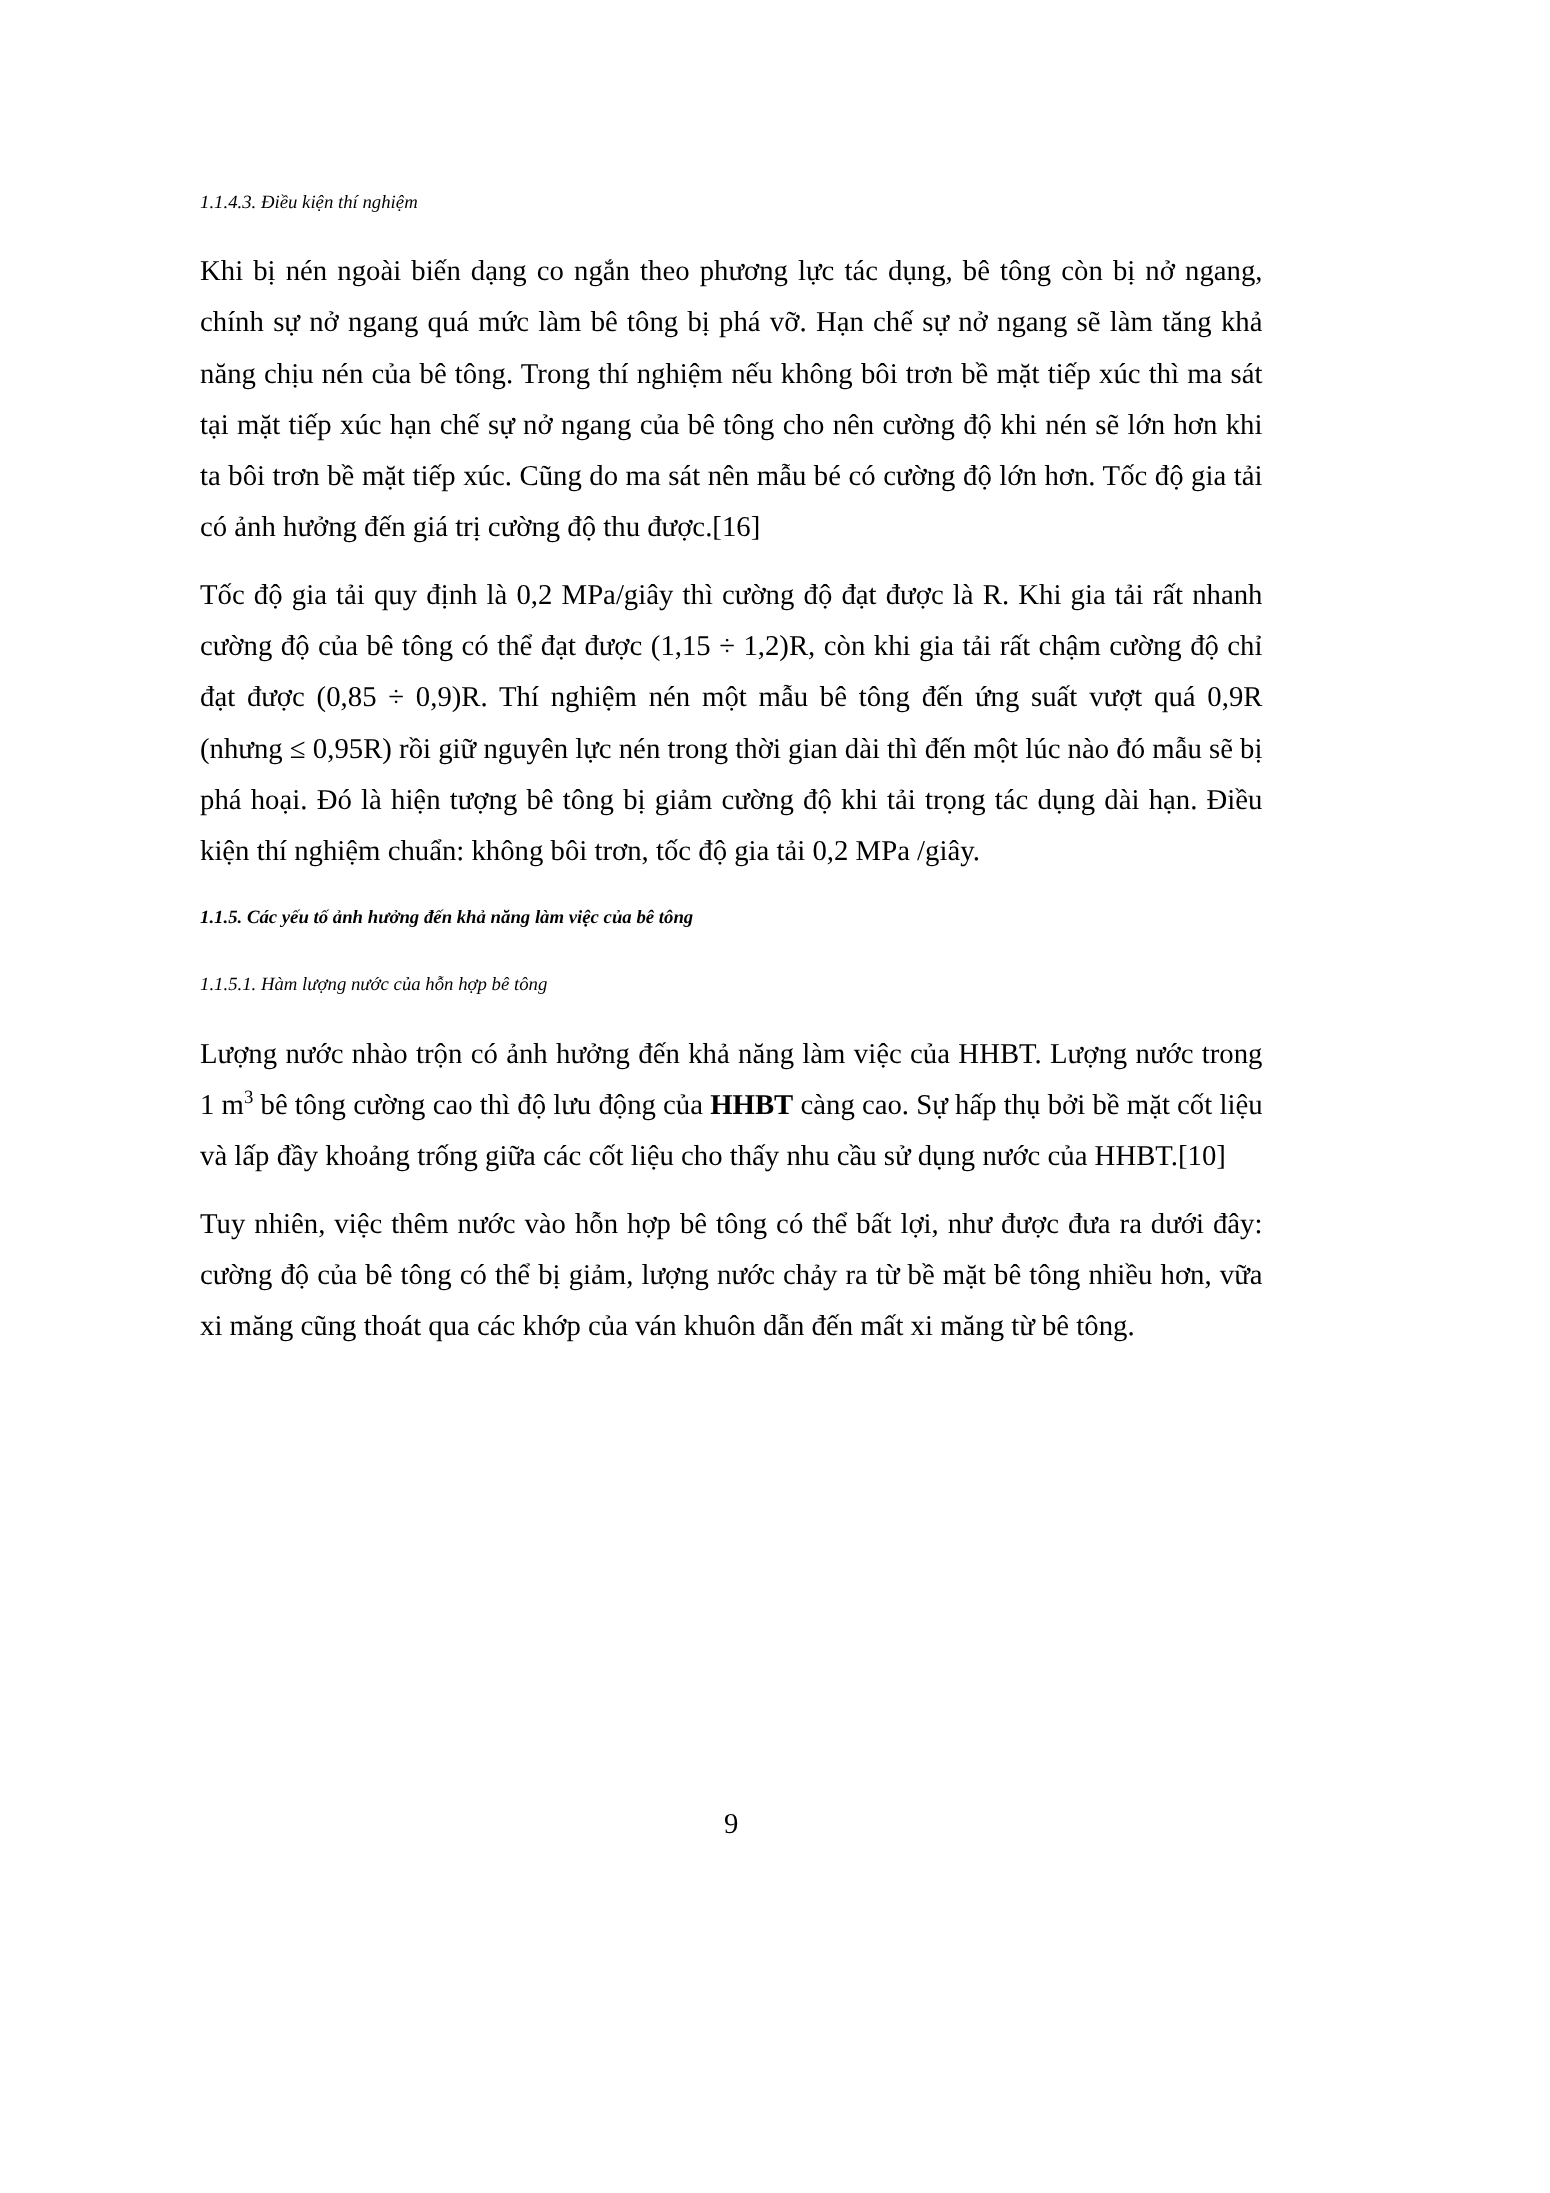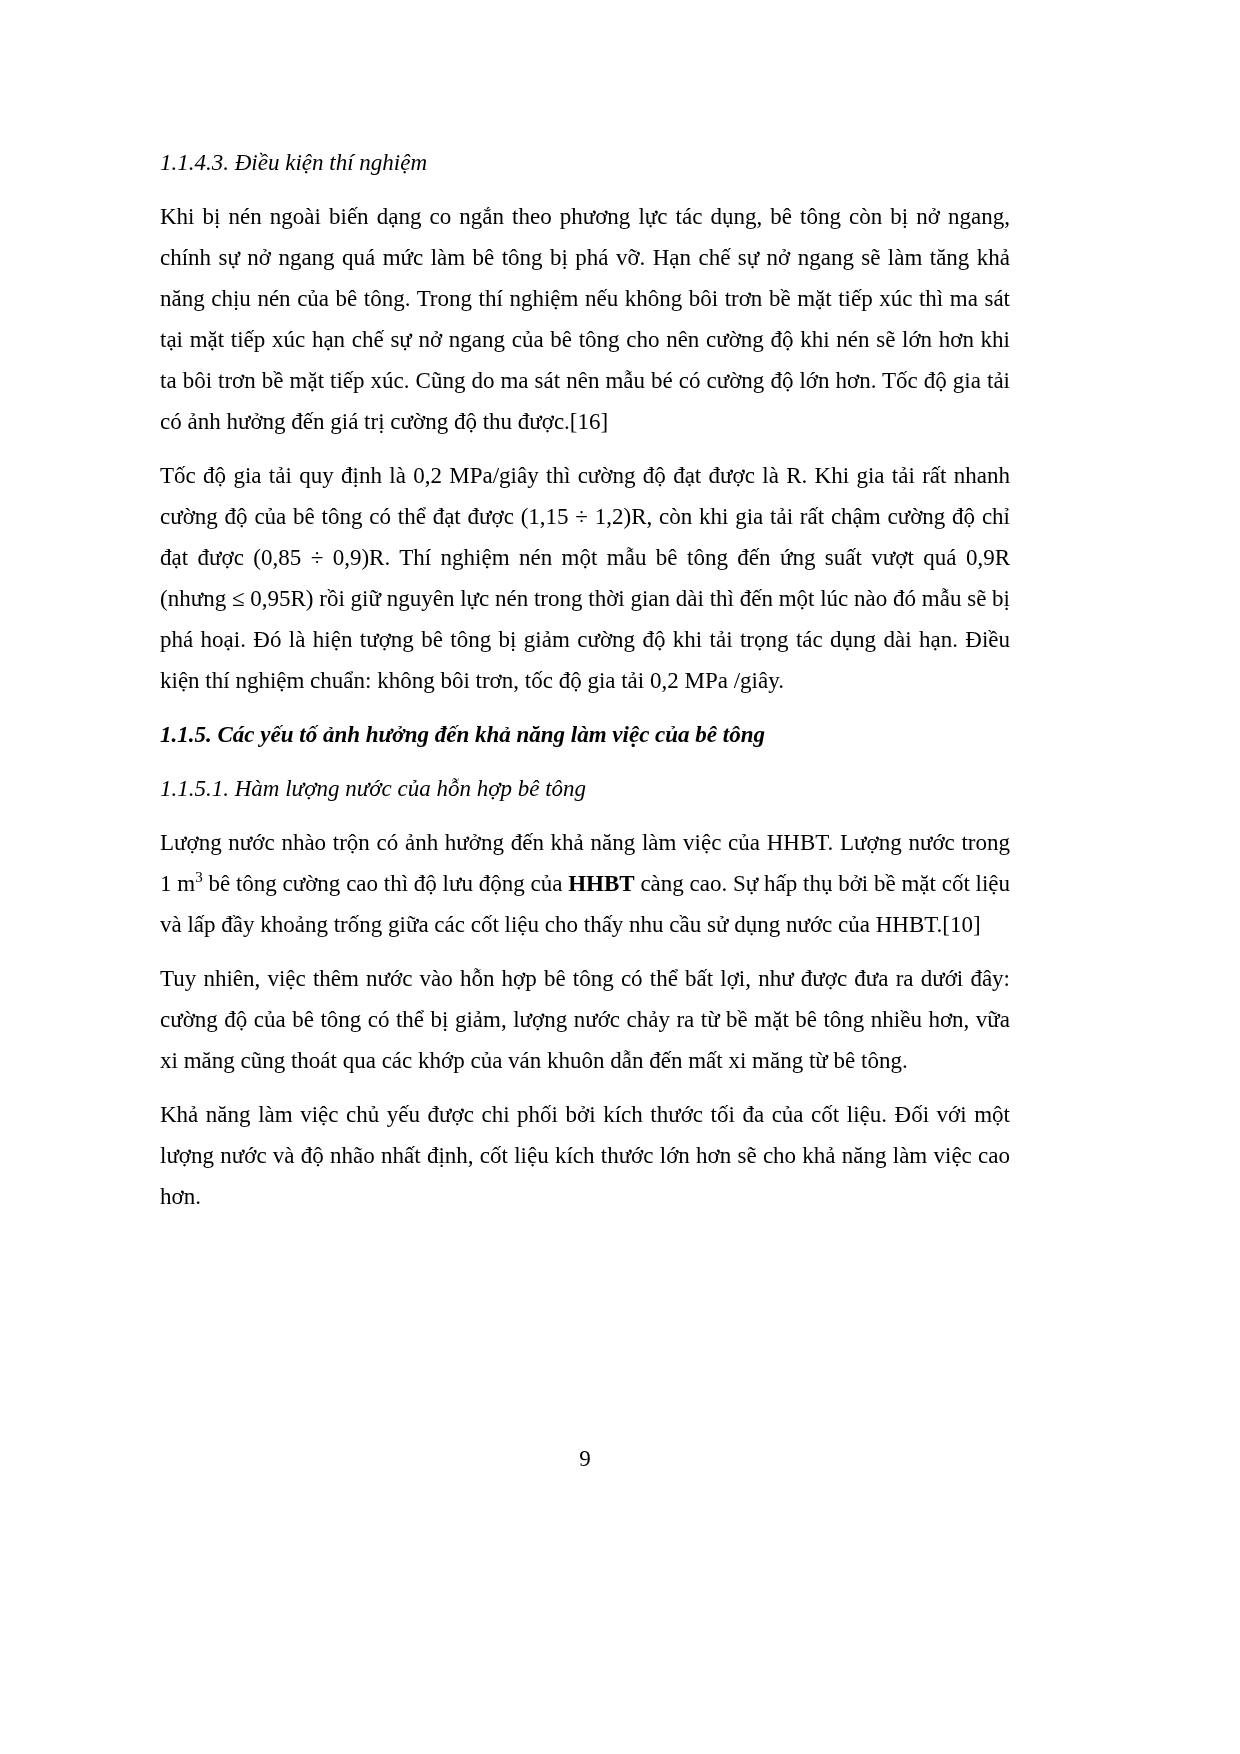--- a/index.html
+++ b/index.html
@@ -18,21 +18,21 @@
     top: 136px;
     width: 850px;
   }
   .para {
     font-size: 23px;
     line-height: 41px;
     text-align: justify;
     margin-bottom: 13px;
   }
   .heading {
-    font-size: 23px;
+    font-size: 15px;
     line-height: 41px;
     font-style: italic;
     font-weight: normal;
     text-align: left;
     margin: 6px 0 13px 0;
   }
   .heading.bold {
     font-weight: bold;
   }
   .hhbt-bold { font-weight: bold; margin-top: 36px; }
@@ -64,17 +64,16 @@
 
   <h3 class="heading bold">1.1.5. Các yếu tố ảnh hưởng đến khả năng làm việc của bê tông</h3>
 
   <h3 class="heading">1.1.5.1. Hàm lượng nước của hỗn hợp bê tông</h3>
 
   <p class="para"><span>Lượng nước nhào trộn có ảnh hưởng đến khả năng làm việc của HHBT. Lượng nước trong 1 m</span><sup class="msup">3</sup><span> bê tông cường cao thì độ lưu động của </span><span class="hhbt-bold">HHBT</span><span> càng cao. Sự hấp thụ bởi bề mặt cốt liệu và lấp đầy khoảng trống giữa các cốt liệu cho thấy nhu cầu sử dụng nước của HHBT.[10]</span></p>
 
   <p class="para">Tuy nhiên, việc thêm nước vào hỗn hợp bê tông có thể bất lợi, như được đưa ra dưới đây: cường độ của bê tông có thể bị giảm, lượng nước chảy ra từ bề mặt bê tông nhiều hơn, vữa xi măng cũng thoát qua các khớp của ván khuôn dẫn đến mất xi măng từ bê tông.</p>
 
 
-  <p class="para">Khả năng làm việc chủ yếu được chi phối bởi kích thước tối đa của cốt liệu. Đối với một lượng nước và độ nhão nhất định, cốt liệu kích thước lớn hơn sẽ cho khả năng làm việc cao hơn.</p>
 
 </div>
 
 <div class="page-number">9</div>
 
 </body></html>

